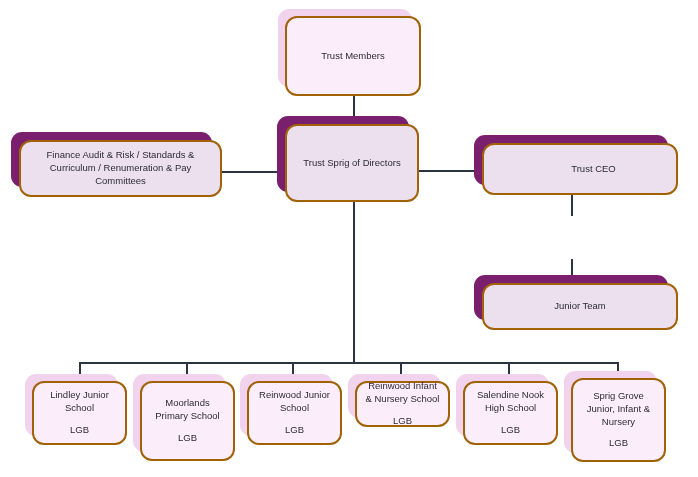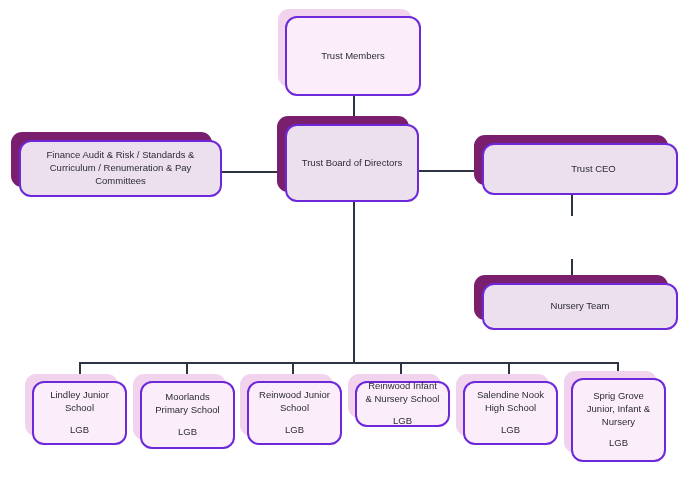--- a/index.html
+++ b/index.html
@@ -15,21 +15,21 @@
 
   
   .line{position:absolute;background:#2b3440;}
   .line.h{height:2px;}
   .line.v{width:2px;}
 
   
   .node{
     position:absolute;
     box-sizing:border-box;
-    border:2px solid #6d28d9;
+    border:2px solid #a16207;
     border-radius:12px;
     background:#f7e9f5;
     display:flex;
     flex-direction:column;
     align-items:center;
     justify-content:center;
     text-align:center;
     color:#2b2b33;
     font-size:9.5px;
     line-height:1.35;
@@ -78,42 +78,42 @@
   <div class="line v" style="left:292px;top:362px;height:19px;"></div>
   <div class="line v" style="left:400px;top:362px;height:19px;"></div>
   <div class="line v" style="left:508px;top:362px;height:19px;"></div>
   <div class="line v" style="left:617px;top:362px;height:19px;"></div>
 
   <div class="node shadow-pink tint-soft" style="left:285px;top:16px;width:136px;height:80px;">
     <span class="title-wrap">Trust Members</span>
   </div>
 
   <div class="node shadow-purple" style="left:285px;top:124px;width:134px;height:78px;">
-    <span class="title-wrap">Trust Board of Directors</span>
+    <span class="title-wrap">Trust Sprig of Directors</span>
   </div>
 
   <div class="node shadow-purple" style="left:19px;top:140px;width:203px;height:57px;">
     <span class="title-wrap">Finance Audit &amp; Risk / Standards &amp; Curriculum / Renumeration &amp; Pay Committees</span>
   </div>
 
   <div class="node shadow-purple" style="left:482px;top:143px;width:196px;height:52px;padding-left:27px;">
     <span class="title-wrap">Trust CEO</span>
   </div>
 
 
   <div class="node shadow-purple" style="left:482px;top:283px;width:196px;height:47px;">
-    <span class="title-wrap">Nursery Team</span>
+    <span class="title-wrap">Junior Team</span>
   </div>
 
   <div class="node shadow-pink tint-soft" style="left:32px;top:381px;width:95px;height:64px;">
     <span class="line1 title-wrap">Lindley Junior School</span>
     <span class="lgb">LGB</span>
   </div>
 
-  <div class="node shadow-pink tint-soft" style="left:140px;top:381px;width:95px;height:68px;">
+  <div class="node shadow-pink tint-soft" style="left:140px;top:381px;width:95px;height:80px;">
     <span class="line1 title-wrap">Moorlands Primary School</span>
     <span class="lgb">LGB</span>
   </div>
 
   <div class="node shadow-pink tint-soft" style="left:247px;top:381px;width:95px;height:64px;">
     <span class="line1 title-wrap">Reinwood Junior School</span>
     <span class="lgb">LGB</span>
   </div>
 
   <div class="node shadow-pink tint-soft" style="left:355px;top:381px;width:95px;height:46px;">

